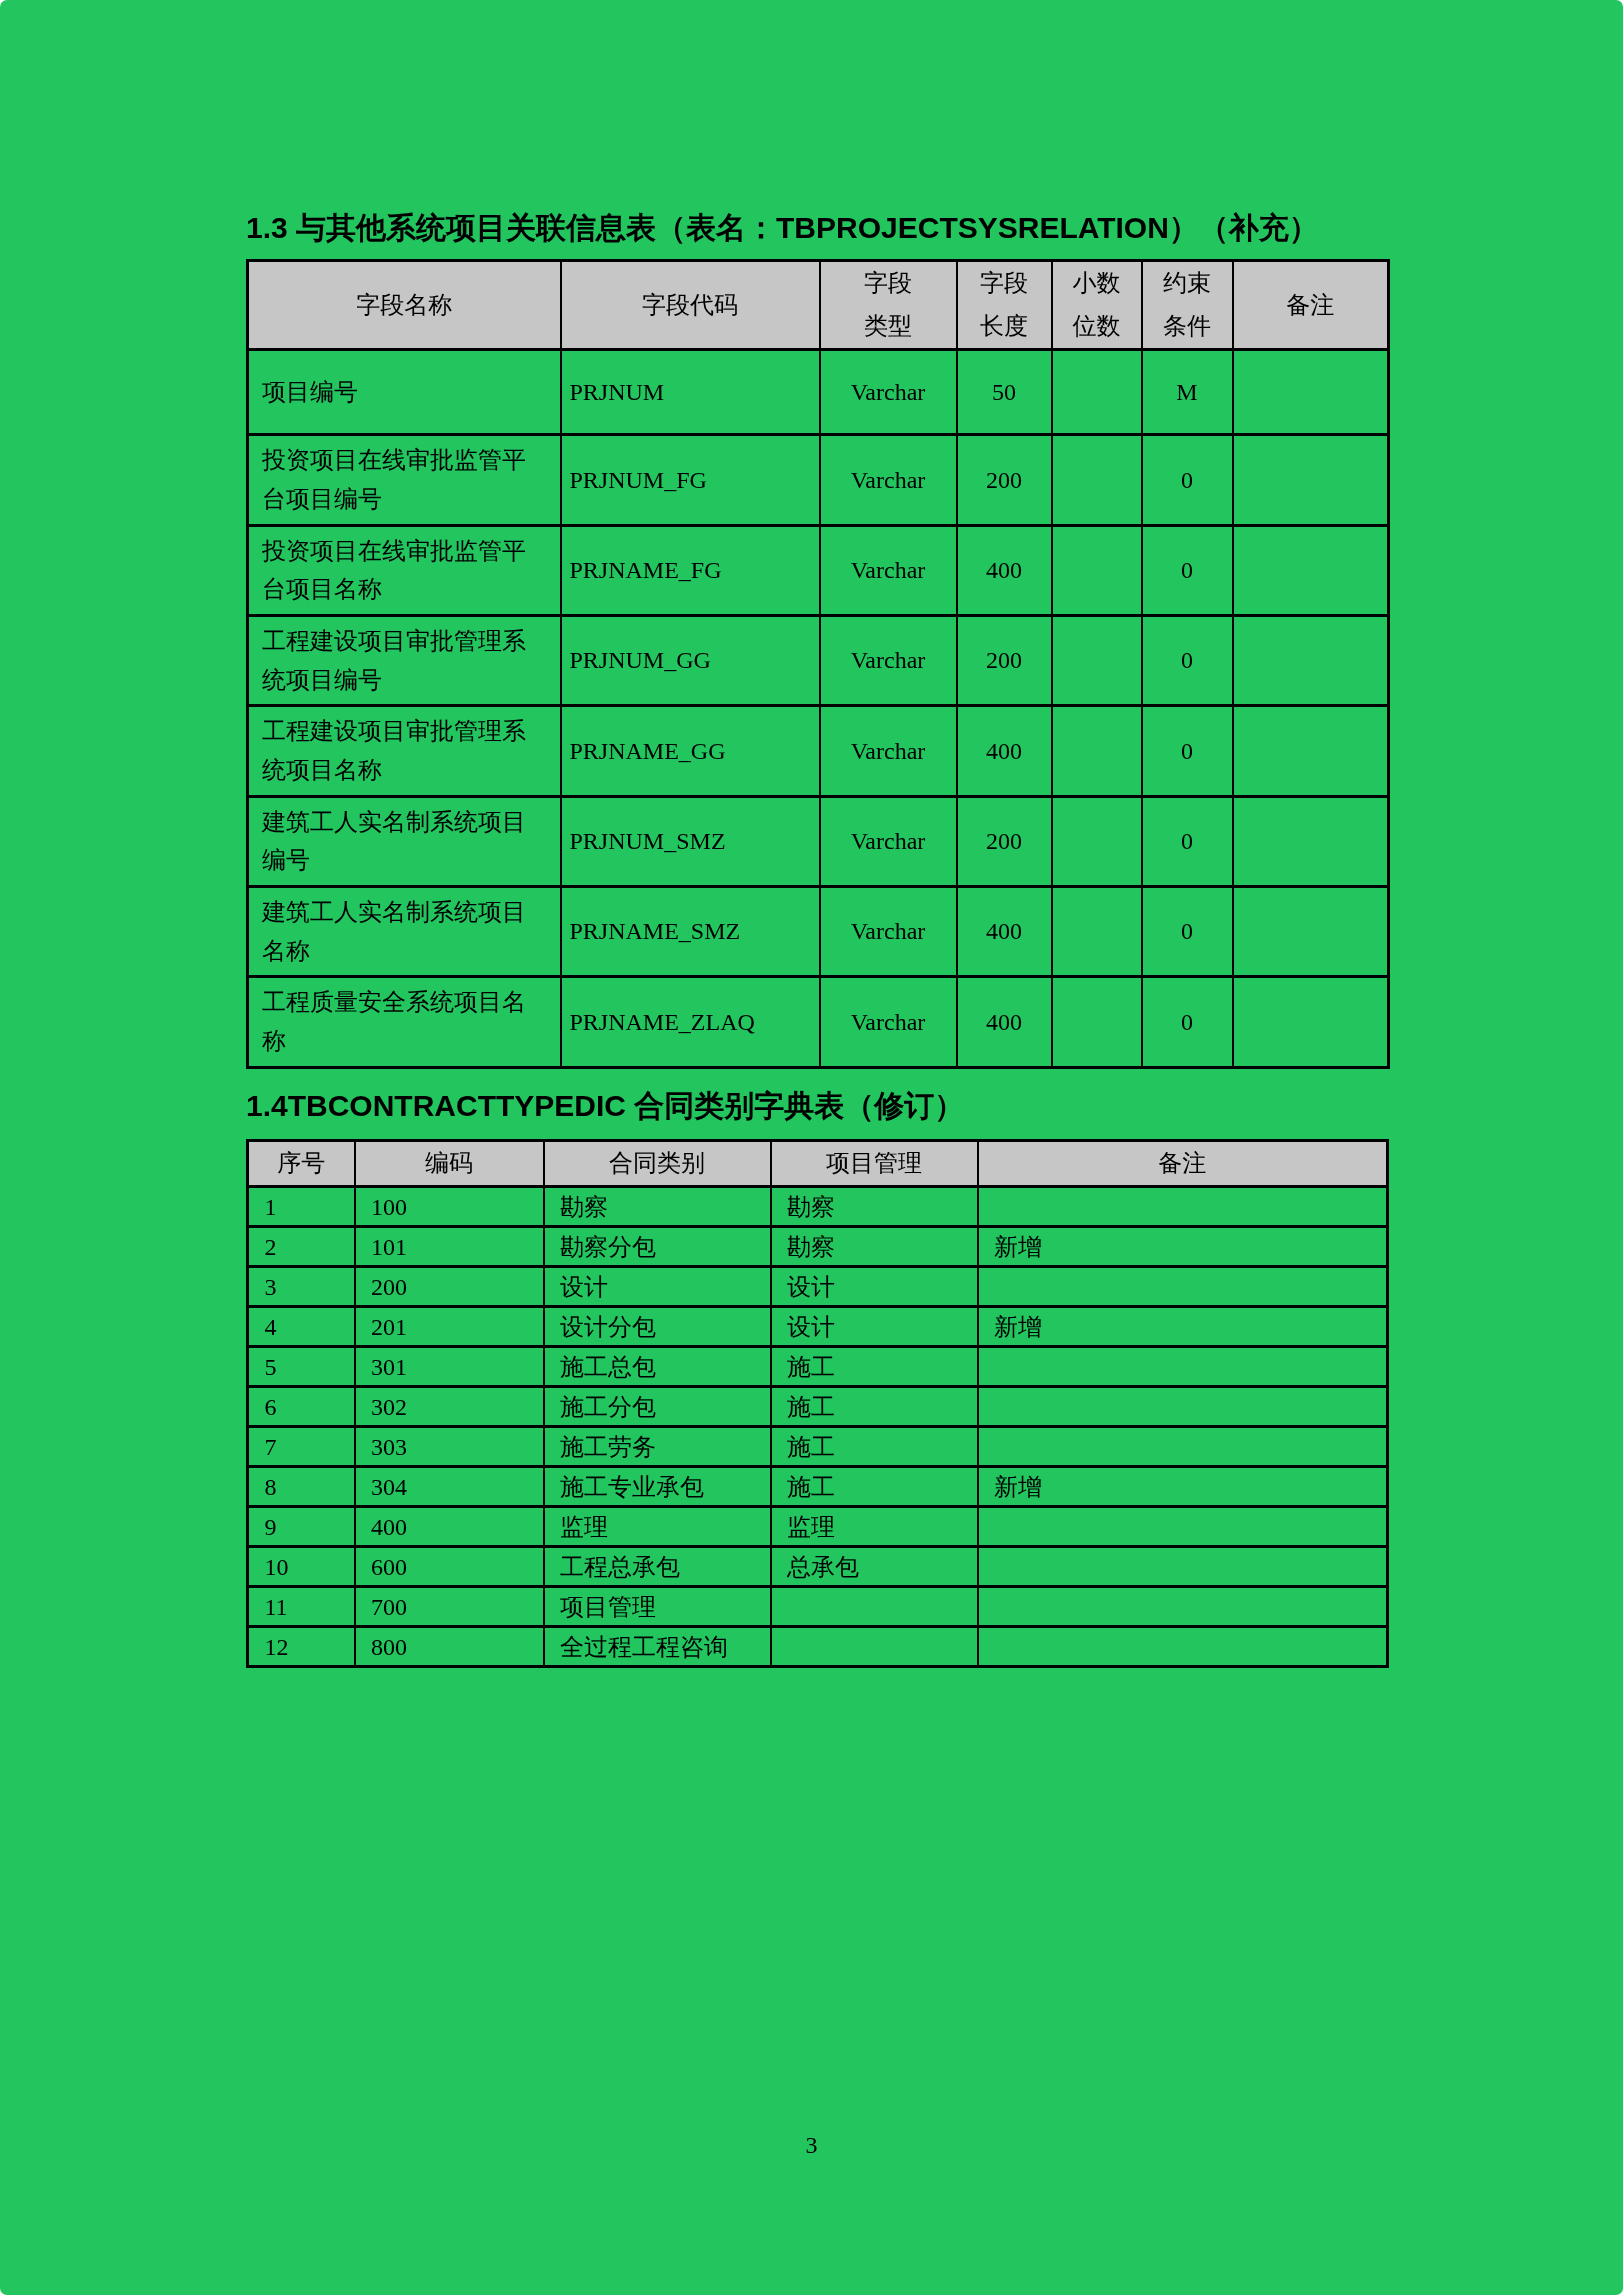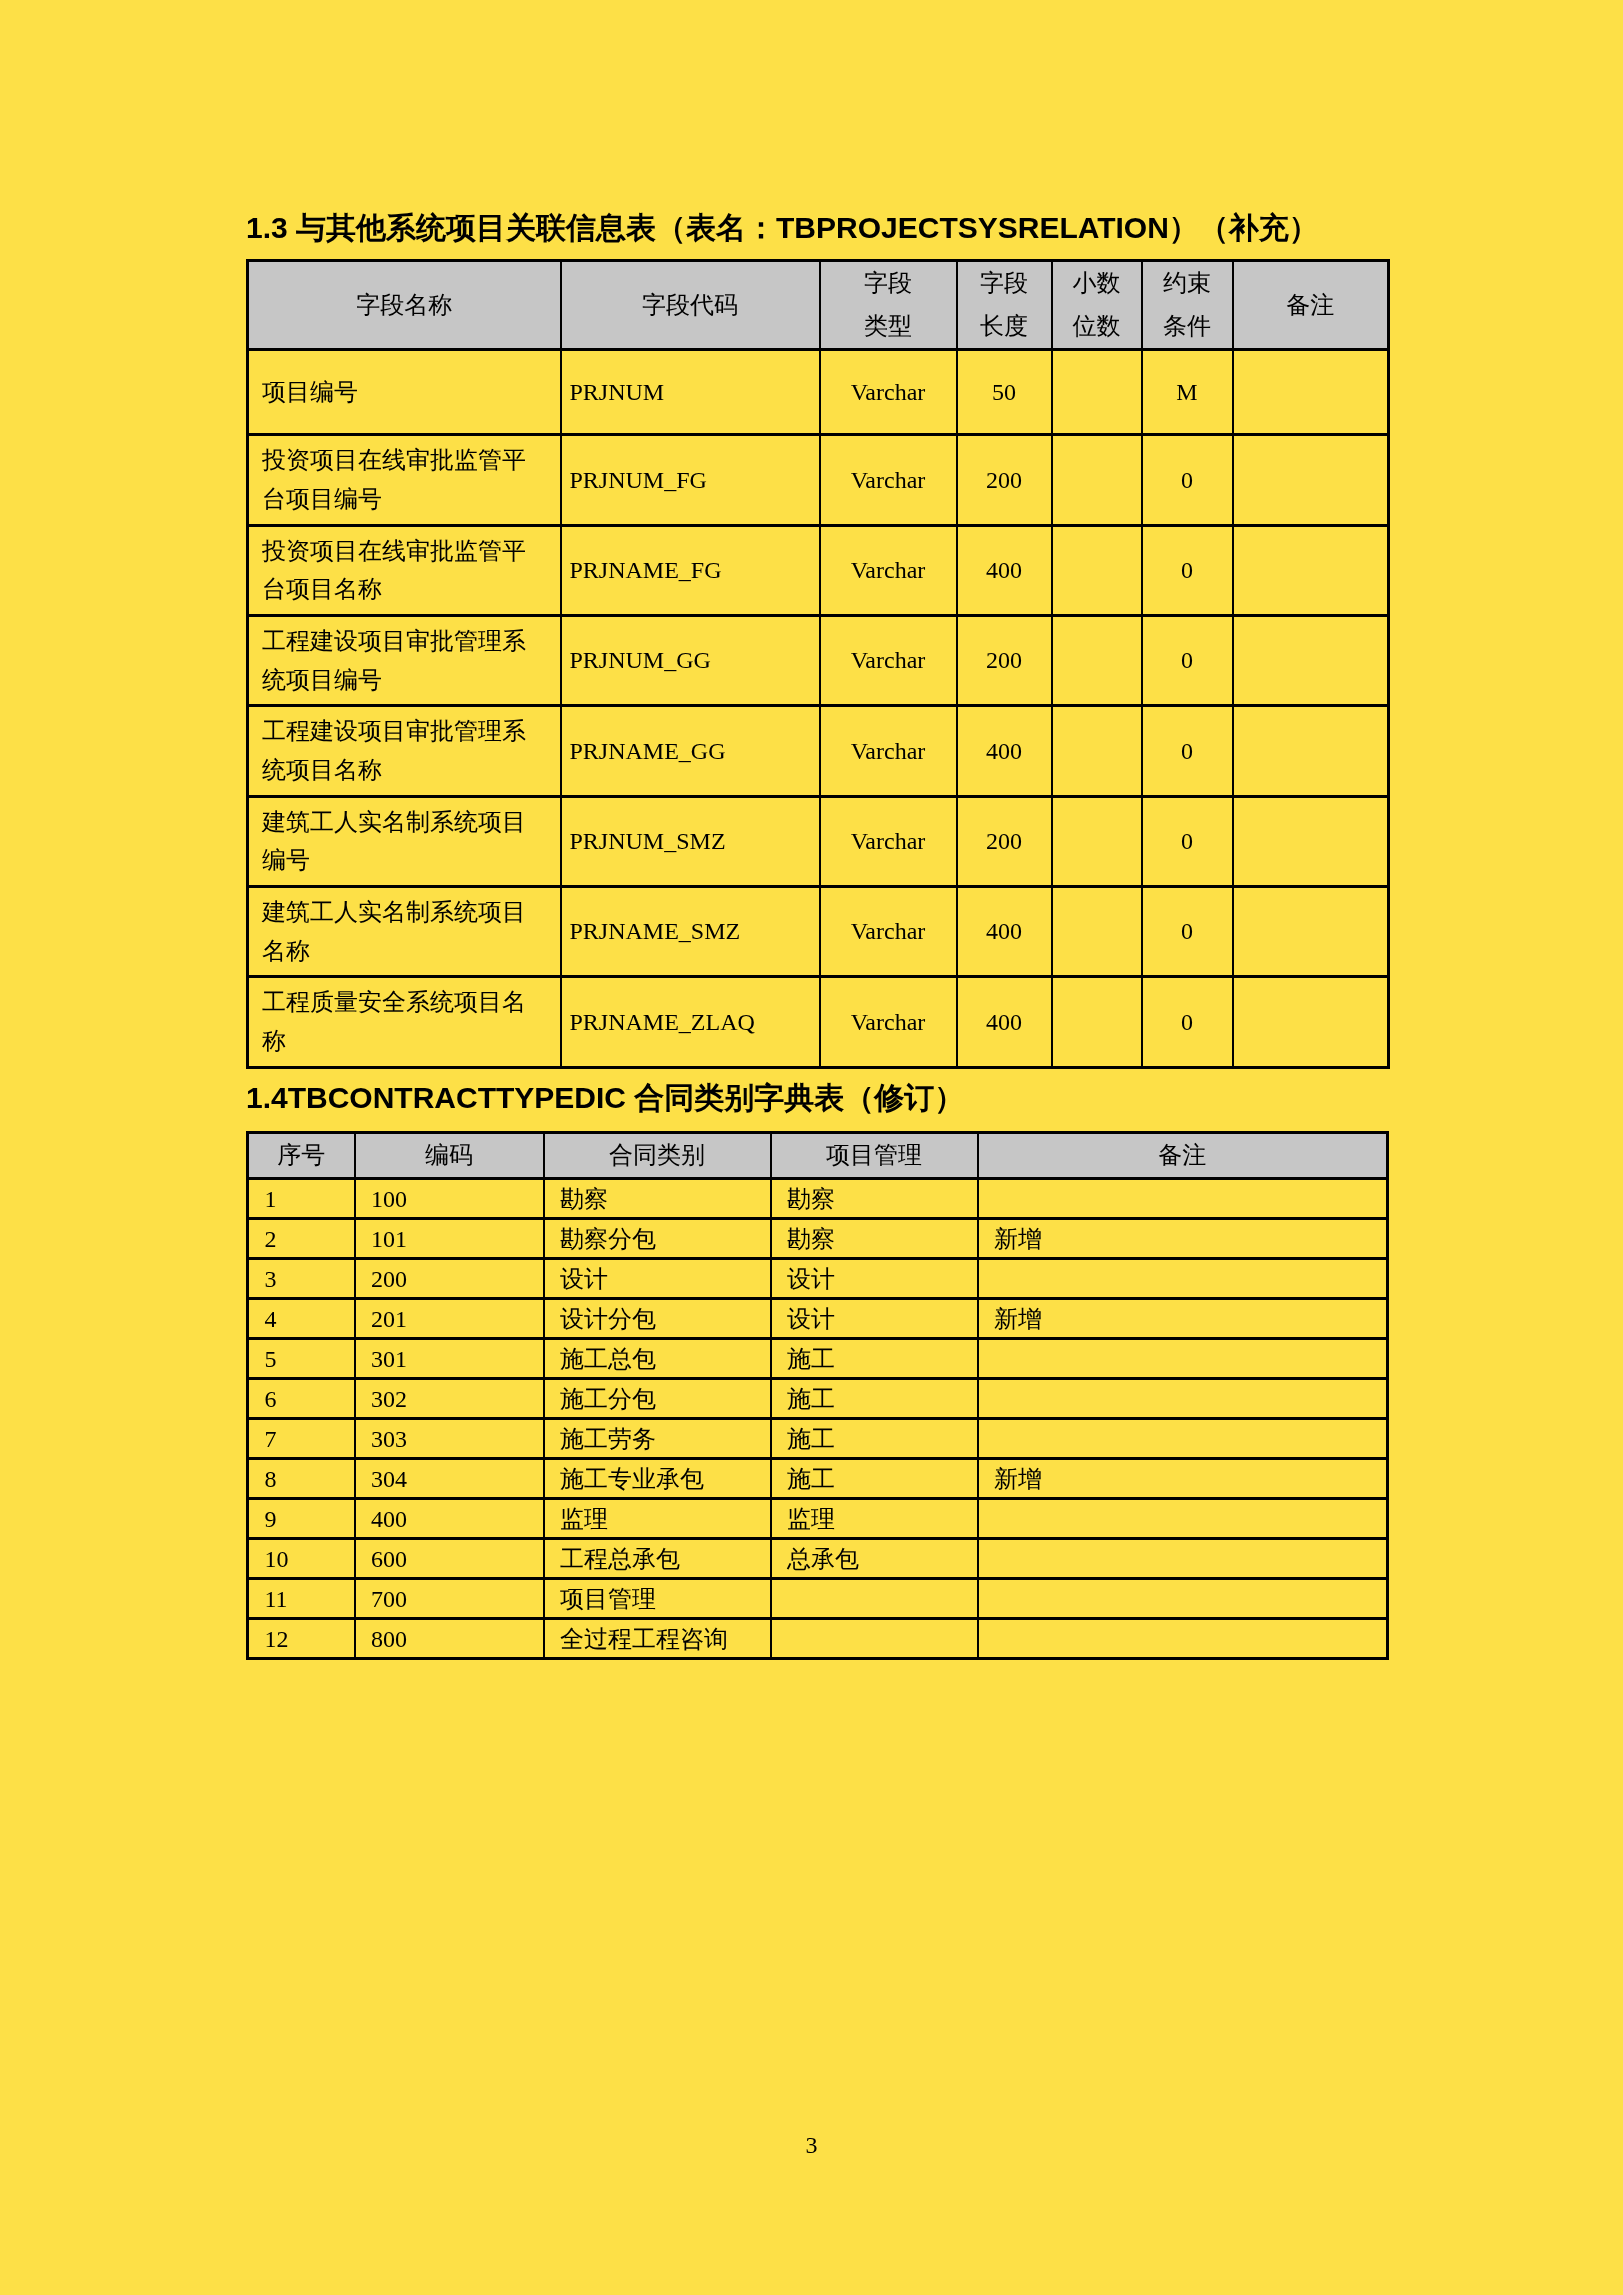--- a/index.html
+++ b/index.html
@@ -1,40 +1,41 @@
 <!DOCTYPE html>
 <html style="font-size:9.5px"><head>
 <meta charset="utf-8">
 <style>
   html,body{margin:0;padding:0;background:#ffffff;}
   .page{
     position:relative;
     width:1623px;
     height:2295px;
-    background:#fde047;
+    background:#22c55e;
     color:#000;
     font-family:"Liberation Serif","DejaVu Serif",serif;
     overflow:hidden;
+    border-radius:7px;
   }
   .content{
     position:absolute;
     left:246px;
     top:210px;
     width:1140px;
   }
   .sec-title{
     font-family:"Liberation Sans","DejaVu Sans",sans-serif;
     font-weight:700;
     font-size:30px;
     line-height:1.2;
     margin:0;
     white-space:nowrap;
   }
   .sec-title.first{margin-bottom:13px;}
-  .sec-title.second{margin-top:11px;margin-bottom:15.5px;}
+  .sec-title.second{margin-top:19px;margin-bottom:15.5px;}
 
   table.dict{
     border-collapse:collapse;
     table-layout:fixed;
     width:1140px;
     font-size:24px;
     border:3.6px solid #000;
   }
   .dict th,.dict td{
     border:2.4px solid #000;

